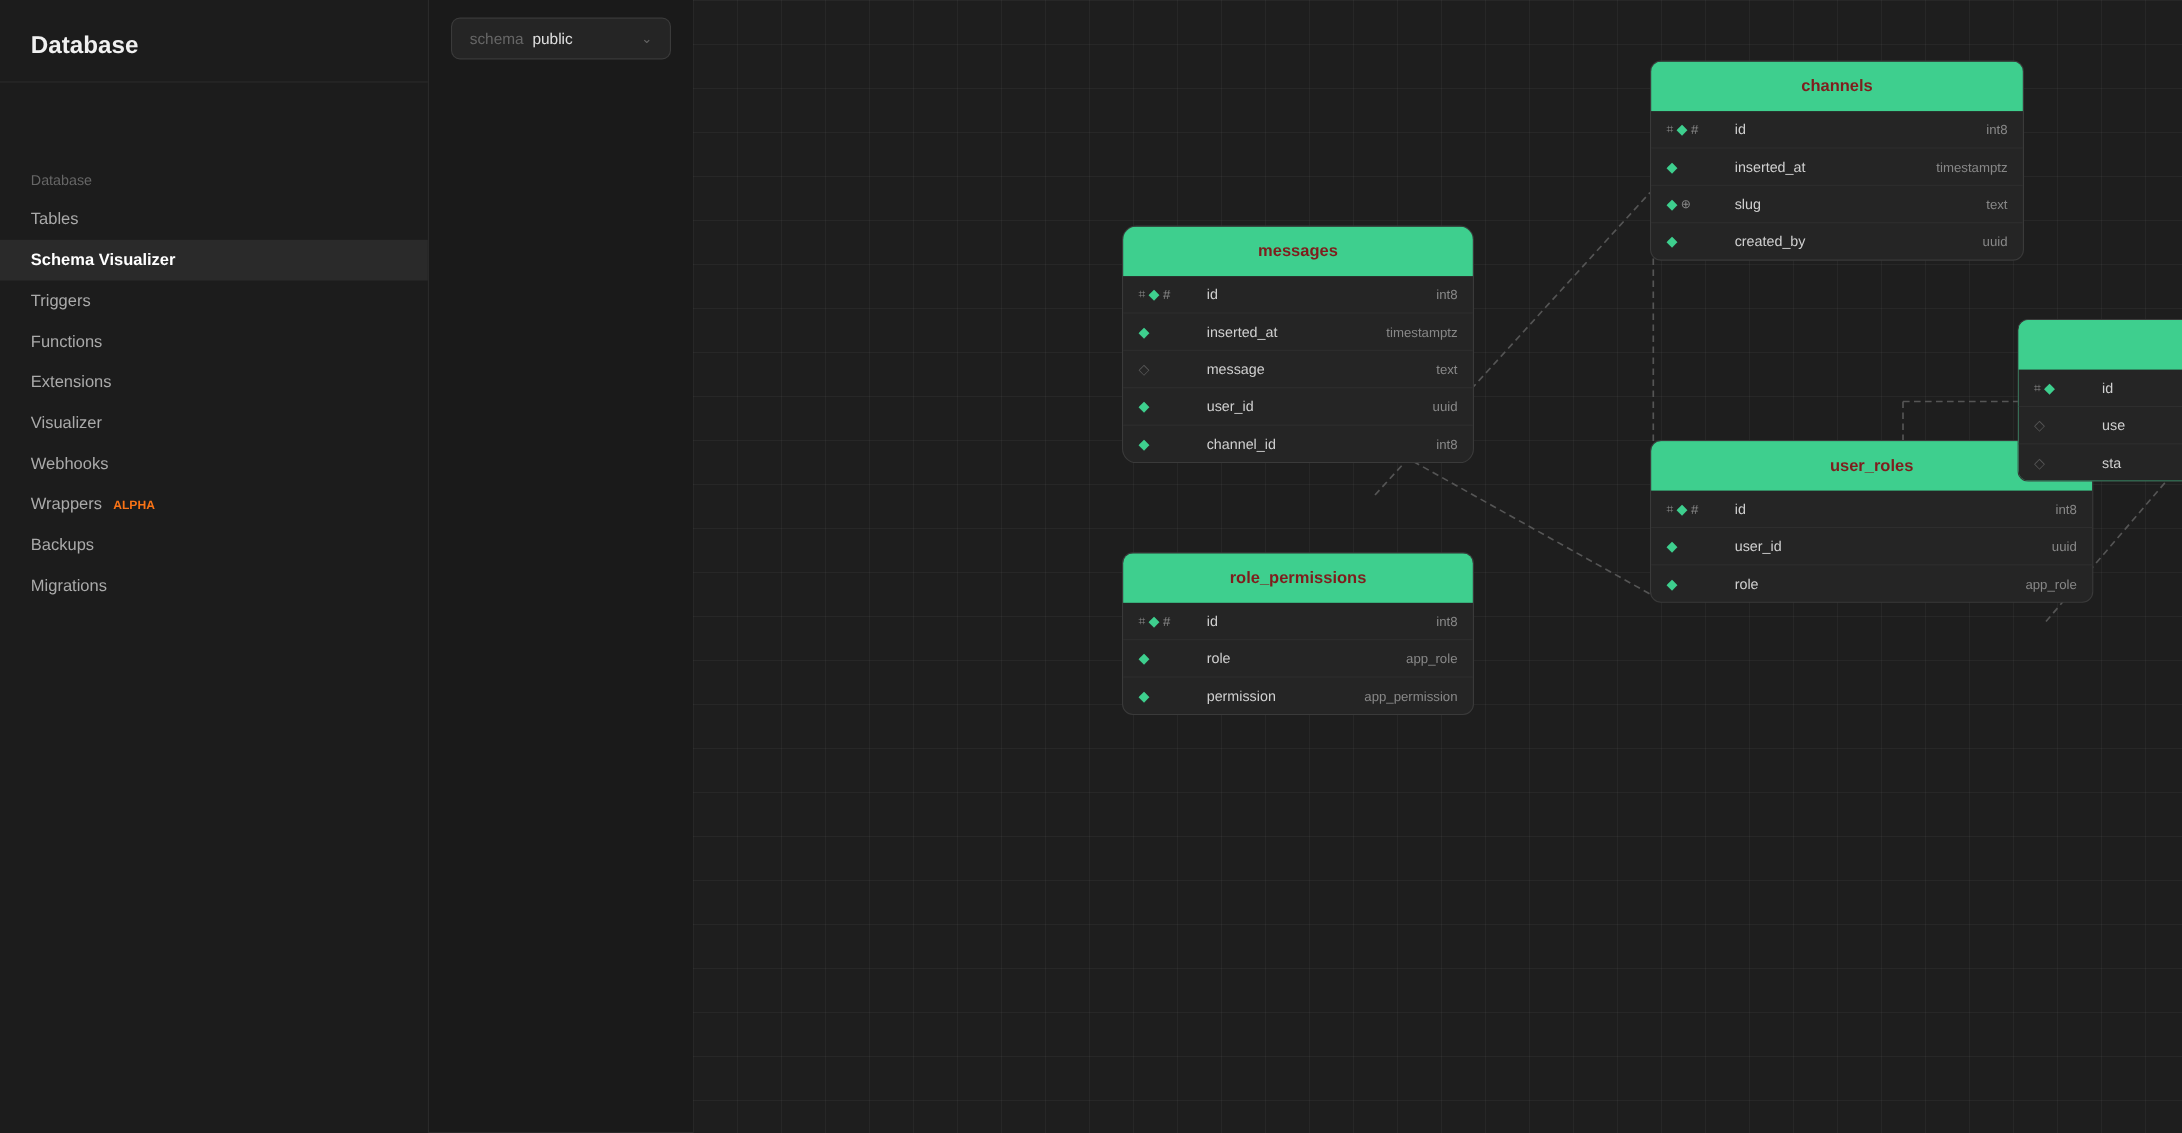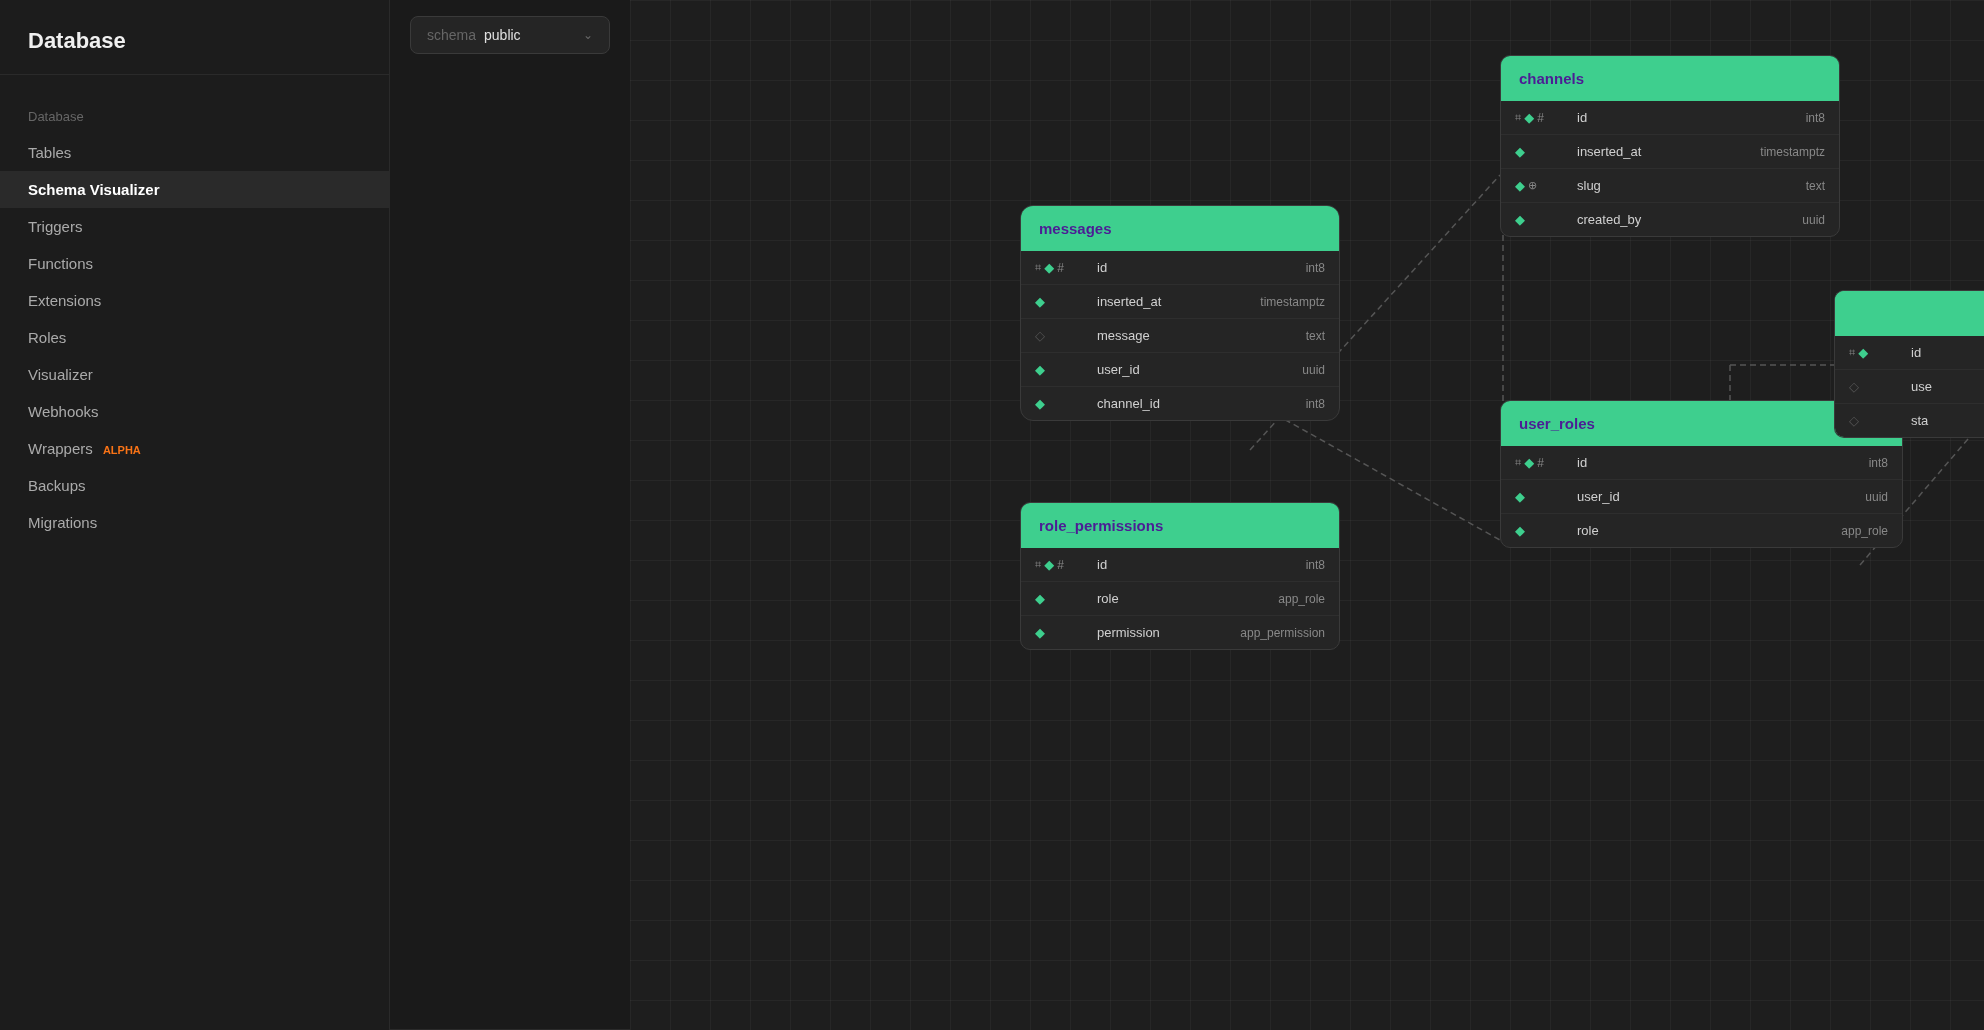--- a/index.html
+++ b/index.html
@@ -14,20 +14,21 @@
 
     
     .sidebar {
       width: 390px;
       min-width: 390px;
       background: #1c1c1c;
       border-right: 1px solid #2a2a2a;
       display: flex;
       flex-direction: column;
       padding: 0;
+      gap: 47px;
     }
 
     .sidebar-title {
       font-size: 22px;
       font-weight: 600;
       color: #f0f0f0;
       padding: 28px 28px 20px 28px;
       border-bottom: 1px solid #2a2a2a;
     }
 
@@ -134,24 +135,24 @@
       border-radius: 10px;
       overflow: hidden;
       background: #252525;
       border: 1px solid #3a3a3a;
       min-width: 220px;
     }
 
     .table-header {
       background: #3ecf8e;
       padding: 14px 18px;
-      text-align: left;
+      text-align: center;
       font-weight: 700;
       font-size: 15px;
-      color: #4c1d95;
+      color: #7f1d1d;
     }
 
     .table-row {
       display: flex;
       align-items: center;
       padding: 9px 14px;
       border-bottom: 1px solid #2e2e2e;
       gap: 6px;
       font-size: 13px;
     }
@@ -245,23 +246,20 @@
     </div>
 
     <div class="sidebar-item">
       <span>Functions</span>
     </div>
 
     <div class="sidebar-item">
       <span>Extensions</span>
     </div>
 
-    <div class="sidebar-item">
-      <span>Roles</span>
-    </div>
 
     <div class="sidebar-item">
       <span>Visualizer</span>
     </div>
 
     <div class="sidebar-item">
       <span>Webhooks</span>
     </div>
 
     <div class="sidebar-item">

